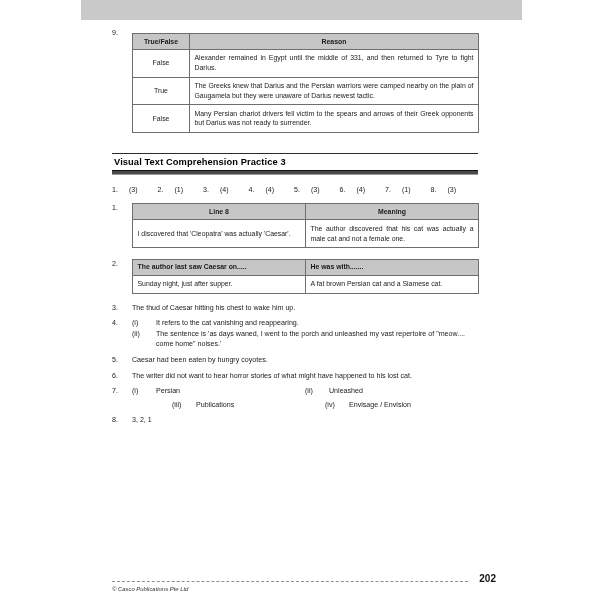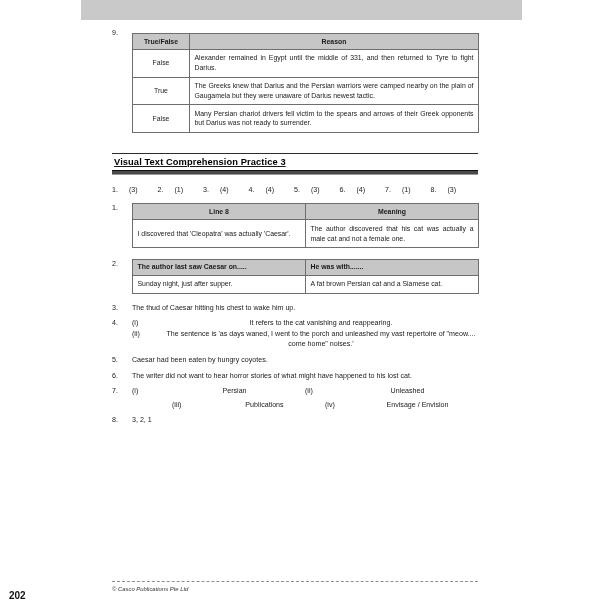--- a/index.html
+++ b/index.html
@@ -100,21 +100,20 @@
   .t9 col.c2 { width: 289px; }
 
   
   .t-oe col.c1 { width: 173px; }
   .t-oe col.c2 { width: 173px; }
 
   
   .section-head {
     margin-top: 20px;
     width: 366px;
-    text-decoration: underline;
   }
   .section-head .rule-top {
     height: 1px;
     background: #2b2b2b;
     width: 100%;
   }
   .section-head .title {
     font-size: 9.3px;
     font-weight: bold;
     padding: 3.5px 2px 3px 2px;
@@ -158,22 +157,21 @@
     position: relative;
     margin-left: 0;
   }
   .sub .rn {
     position: absolute;
     left: 0;
     top: 0;
     width: 17px;
   }
   .sub .rt {
-    margin-left: 32px;
-    text-align: center;
+    margin-left: 24px;
   }
   .two-col {
     display: flex;
   }
   .two-col .col {
     width: 173px;
     position: relative;
   }
 
   
@@ -187,23 +185,23 @@
   .footer-line {
     position: absolute;
     left: 112px;
     top: 13px;
     width: 366px;
     border-top: 1px dashed #8e8e8e;
   }
   .footer-pageno {
     position: absolute;
     left: 0;
-    top: 22px;
+    top: 5px;
     width: 505px;
-    text-align: left;
+    text-align: right;
     font-size: 10px;
     font-weight: bold;
     color: #111;
   }
   .footer-pageno span {
     background: #fff;
     padding: 0 9px;
   }
   .footer-copy {
     position: absolute;

